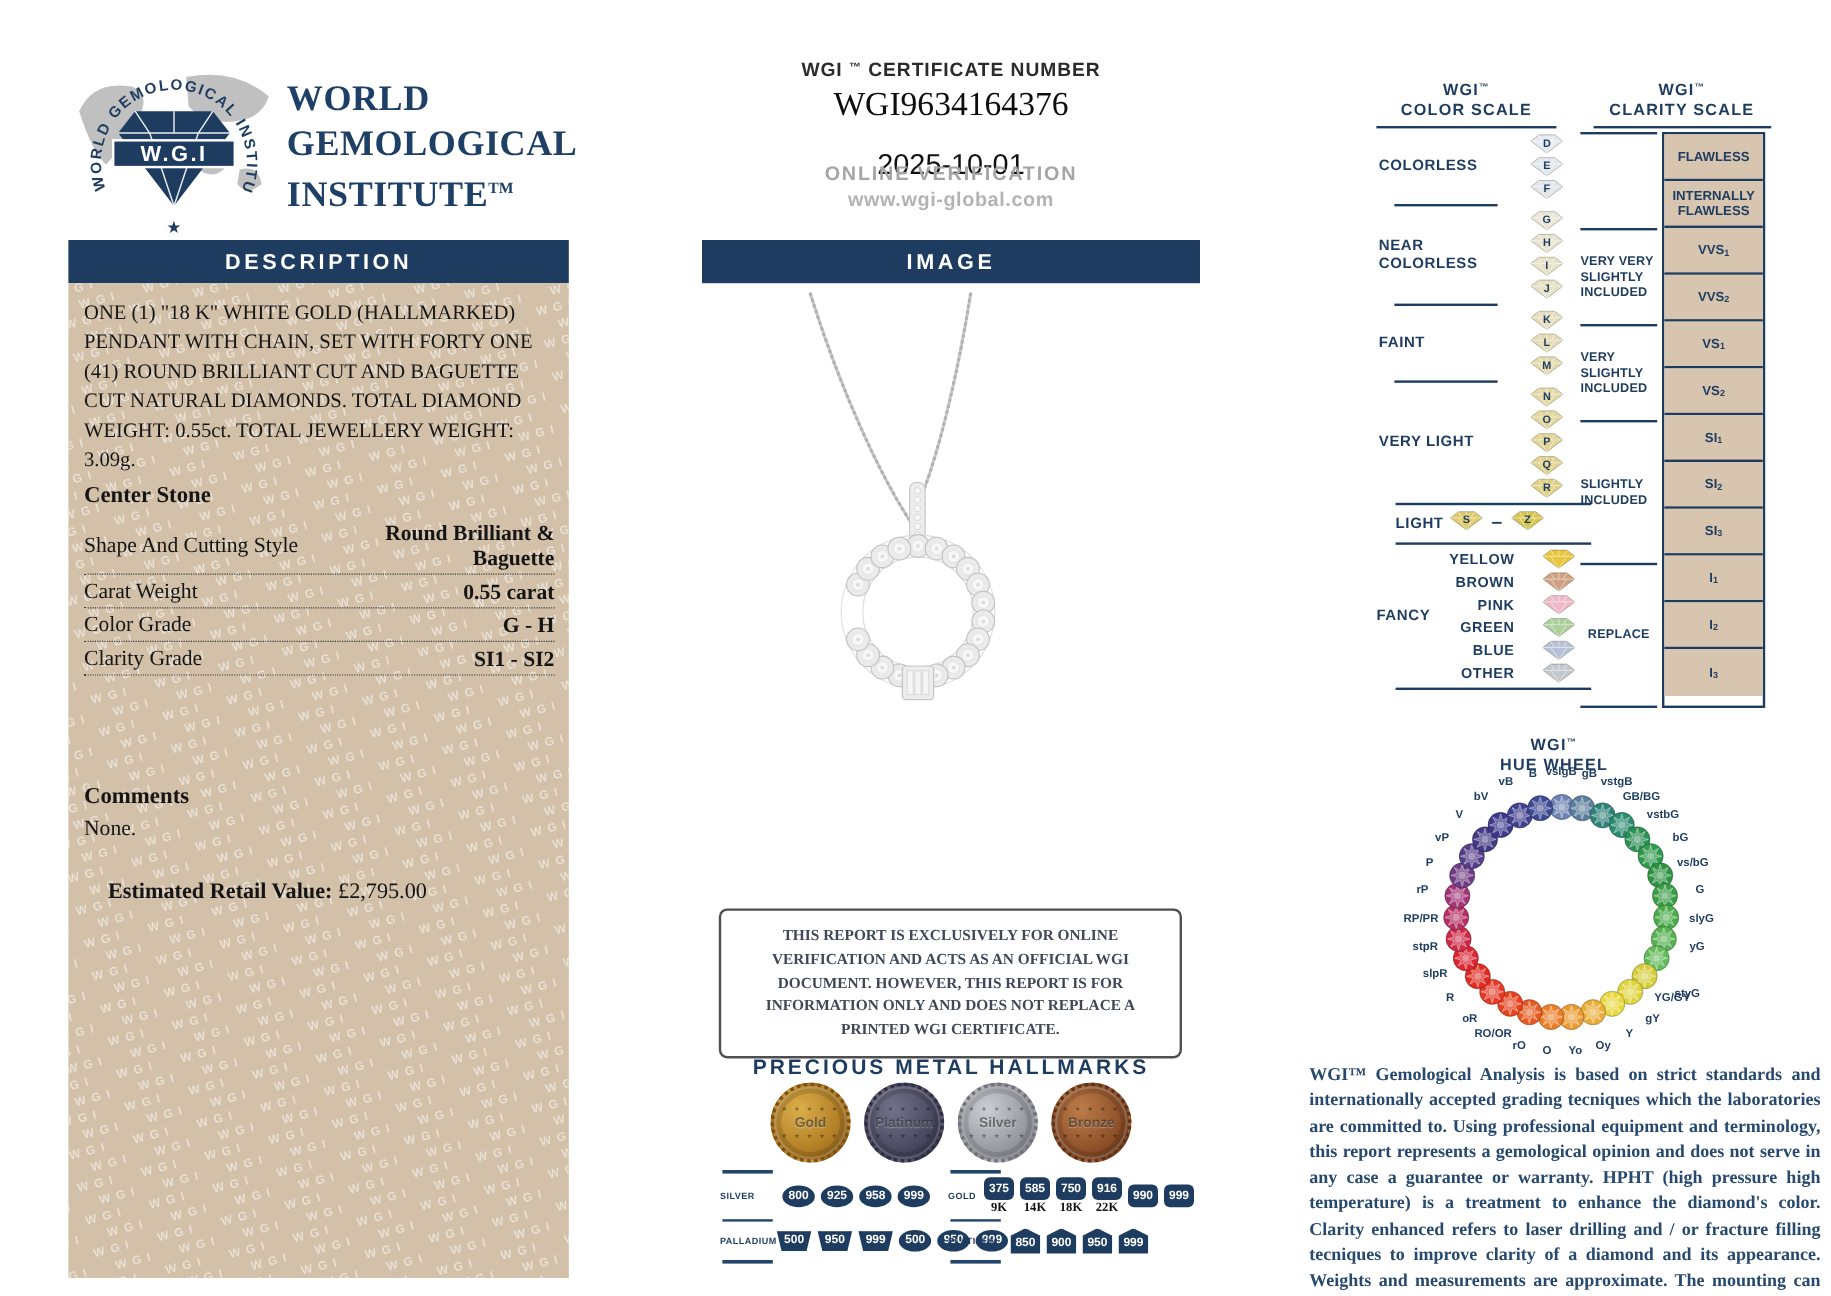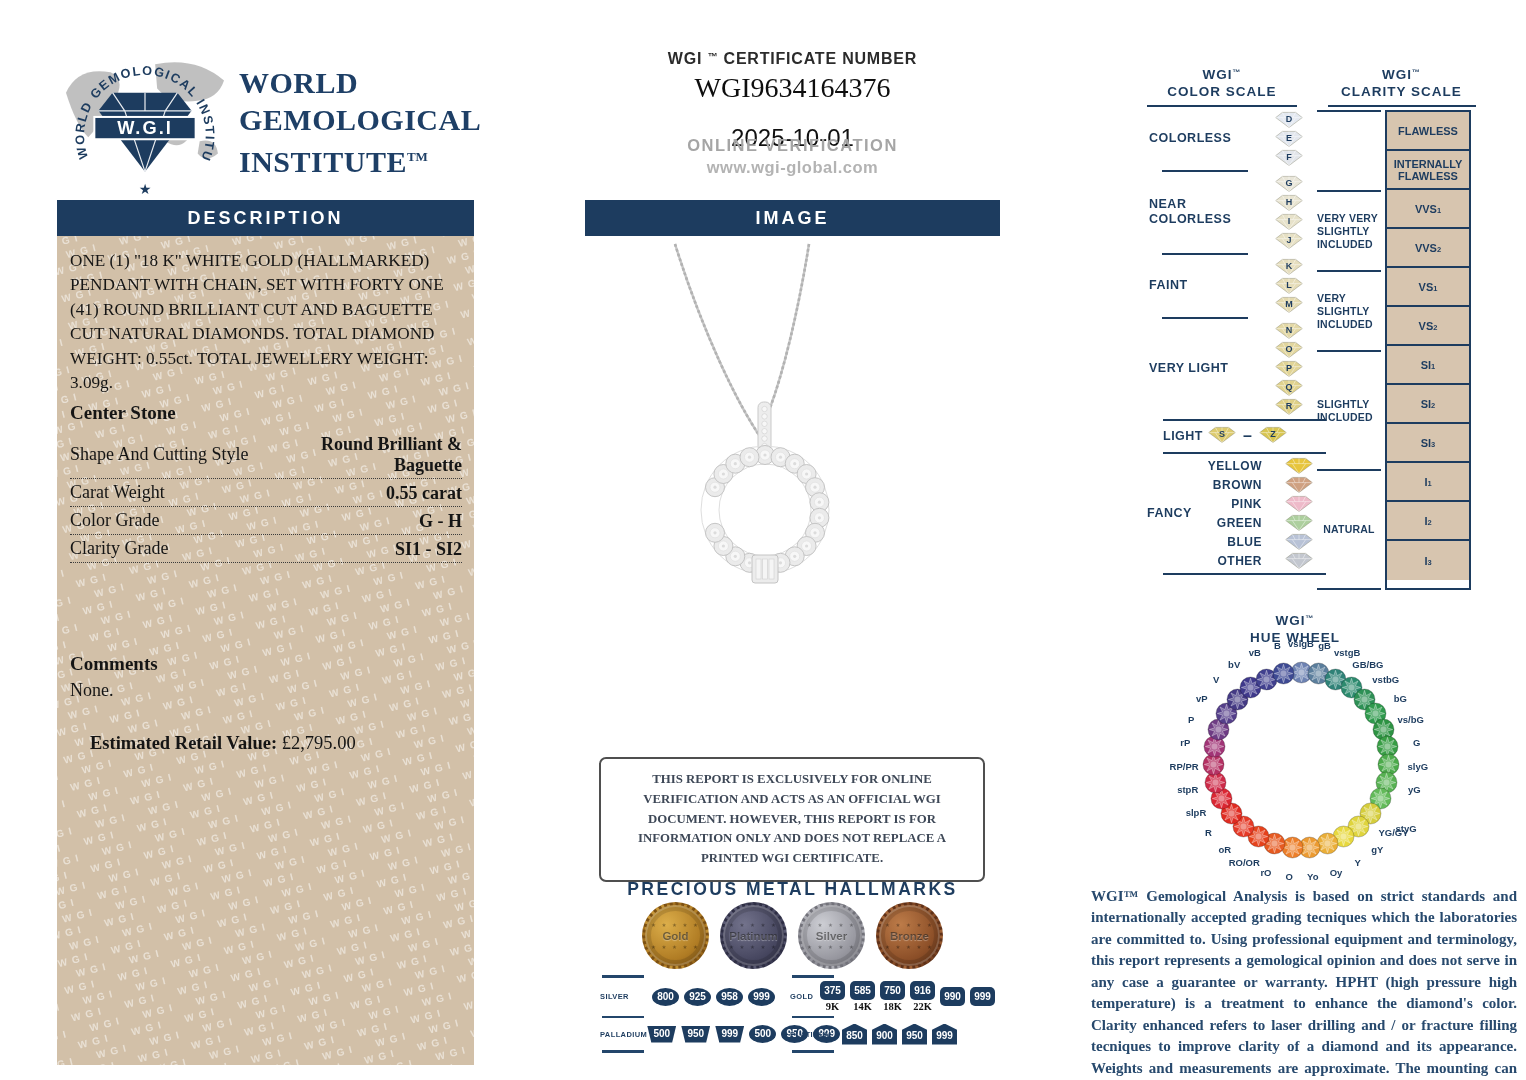--- a/index.html
+++ b/index.html
@@ -670,21 +670,21 @@
         </div>
         <div class="cs-rule wide"></div>
       </div>
 
     <div id="clarity-scale">
       <div class="clar-labels" id="clar-labels">
           <div class="clar-group" style="height: 78px;"></div>
           <div class="clar-group" style="height: 78px;">VERY VERY SLIGHTLY INCLUDED</div>
           <div class="clar-group" style="height: 78px;">VERY SLIGHTLY INCLUDED</div>
           <div class="clar-group" style="height: 117px;">SLIGHTLY INCLUDED</div>
-          <div class="clar-group" style="height: 117px;">NATURAL</div>
+          <div class="clar-group" style="height: 117px;">REPLACE</div>
         </div>
       <div class="clar-cells" id="clar-cells">
           <div class="clar-cell">FLAWLESS</div>
           <div class="clar-cell">INTERNALLY FLAWLESS</div>
           <div class="clar-cell">VVS<sub>1</sub></div>
           <div class="clar-cell">VVS<sub>2</sub></div>
           <div class="clar-cell">VS<sub>1</sub></div>
           <div class="clar-cell">VS<sub>2</sub></div>
           <div class="clar-cell">SI<sub>1</sub></div>
           <div class="clar-cell">SI<sub>2</sub></div>

